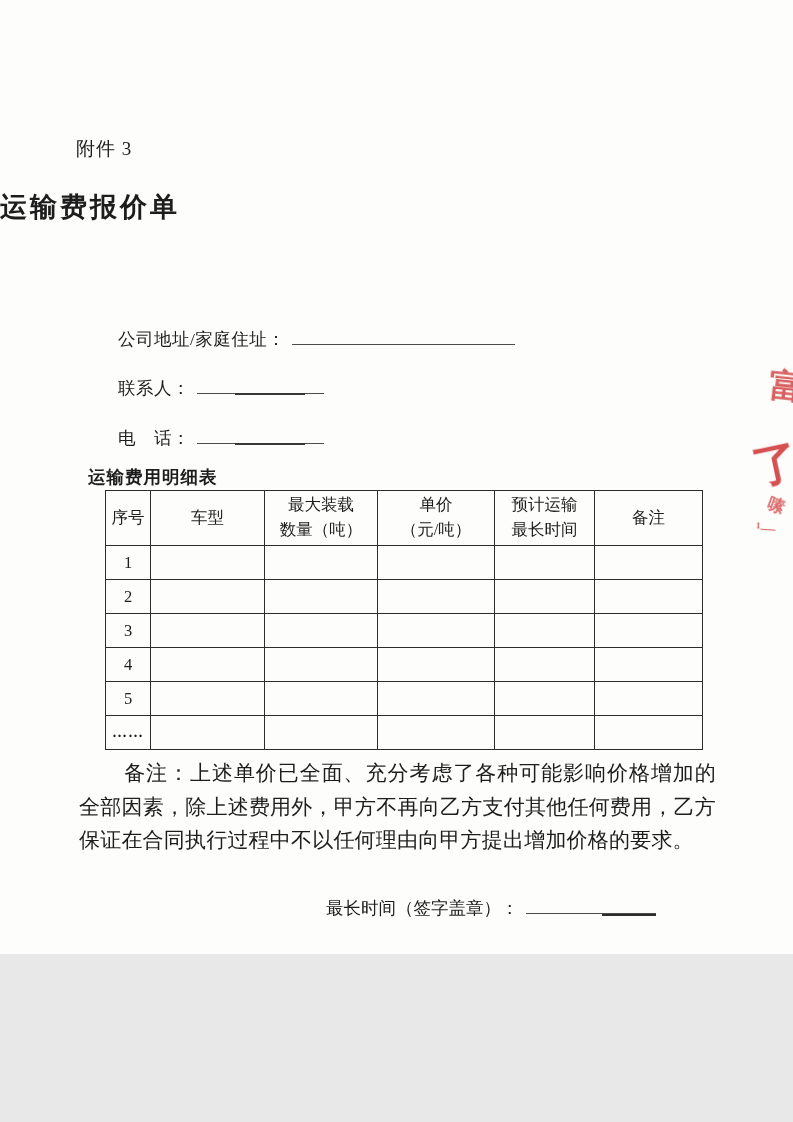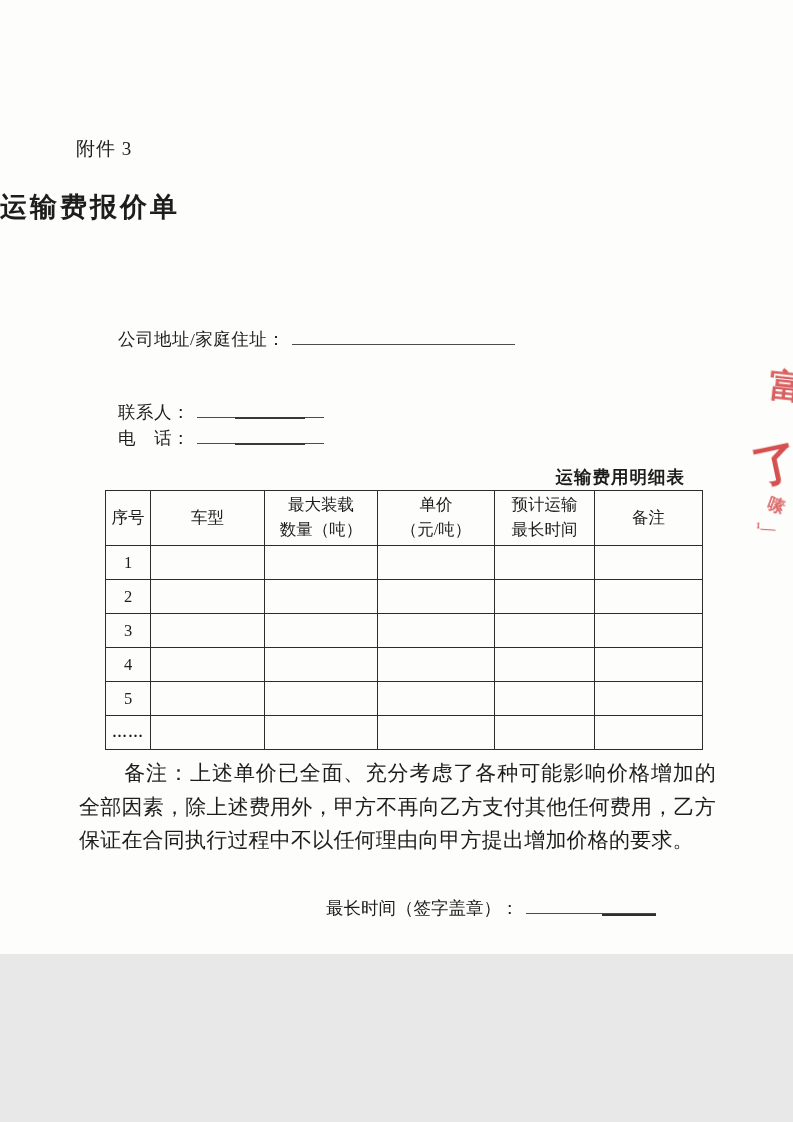--- a/index.html
+++ b/index.html
@@ -37,21 +37,21 @@
 
   .form-field {
     position: absolute;
     left: 118px;
     font-size: 17.5px;
     letter-spacing: 0.5px;
     white-space: nowrap;
   }
   .f1 { top: 277px; }
   .f2 { top: 327px; }
-  .f3 { top: 376px; margin-top: 24px; }
+  .f3 { top: 376px; }
   .f4 { top: 426px; }
 
   .fill-line {
     position: relative;
     display: inline-block;
     height: 1em;
     border-bottom: 1.5px solid #4c4c4c;
     margin-left: 7px;
     vertical-align: baseline;
   }
@@ -75,21 +75,21 @@
     bottom: -2px;
     width: 70px;
     border-bottom: 2.3px solid #383838;
   }
 
   .table-title {
     position: absolute;
     left: 88px;
     top: 465px;
     width: 597px;
-    text-align: right;
+    text-align: left;
     font-size: 17.5px;
     font-weight: 700;
     letter-spacing: 1px;
   }
 
   table.quote-table {
     position: absolute;
     left: 88px;
     top: 490px;
     width: 597px;

